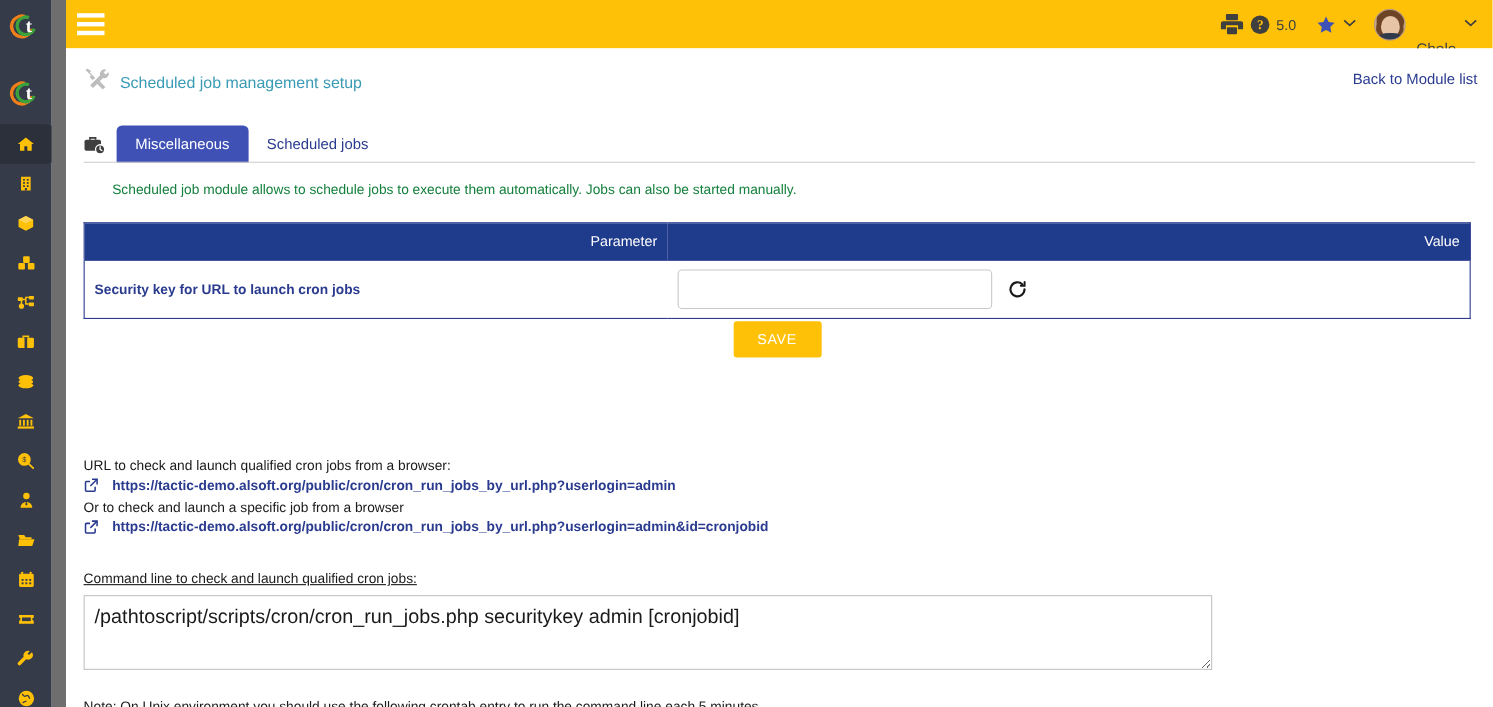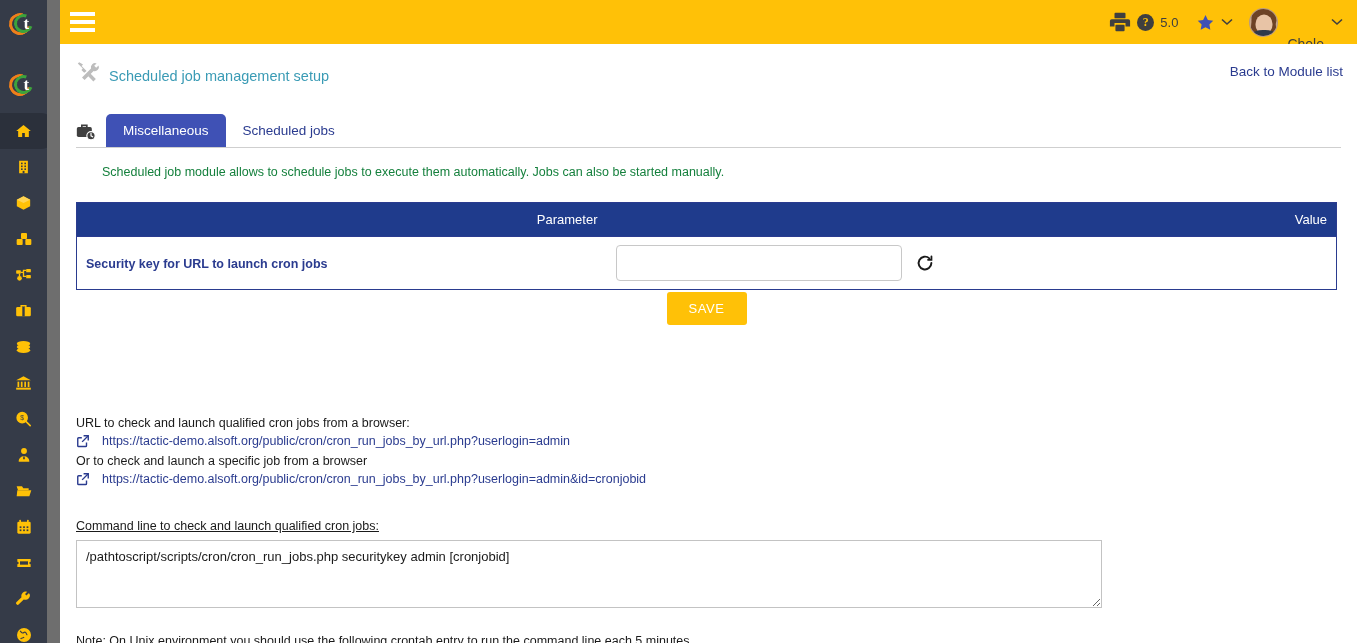--- a/index.html
+++ b/index.html
@@ -246,38 +246,38 @@
 
   
   .info {
     position: absolute; left: 16px; top: 370px;
     width: 1100px;
   }
   .info-line {
     font-size: 12.5px; color: #1a1a1a; line-height: 18px;
   }
   .link-row {
-    display: flex; align-items: center; margin: 2px 0 4px 0;
+    display: flex; align-items: center; margin: 2px 0 4px 0; font-weight: bold;
   }
   .ext-ic { width: 14px; height: 14px; margin-right: 12px; }
   .url-link {
     color: #2a3b8f; font-size: 12.5px; cursor: pointer;
   }
   .cmd-label {
     margin-top: 29px;
     font-size: 12.5px; color: #1a1a1a;
     text-decoration: underline;
     display: inline-block;
   }
   .cmd-area {
     display: block; margin-top: 6px;
     width: 1026px; height: 68px;
     border: 1px solid #c3c3c3;
     padding: 8px 9px;
-    font-size: 13px;
+    font-size: 18px;
     font-family: "Liberation Sans", sans-serif;
     color: #1a1a1a;
     resize: vertical;
     outline: none;
   }
   .note-line {
     margin-top: 26px;
     font-size: 12.5px; color: #1a1a1a;
   }
 </style>

